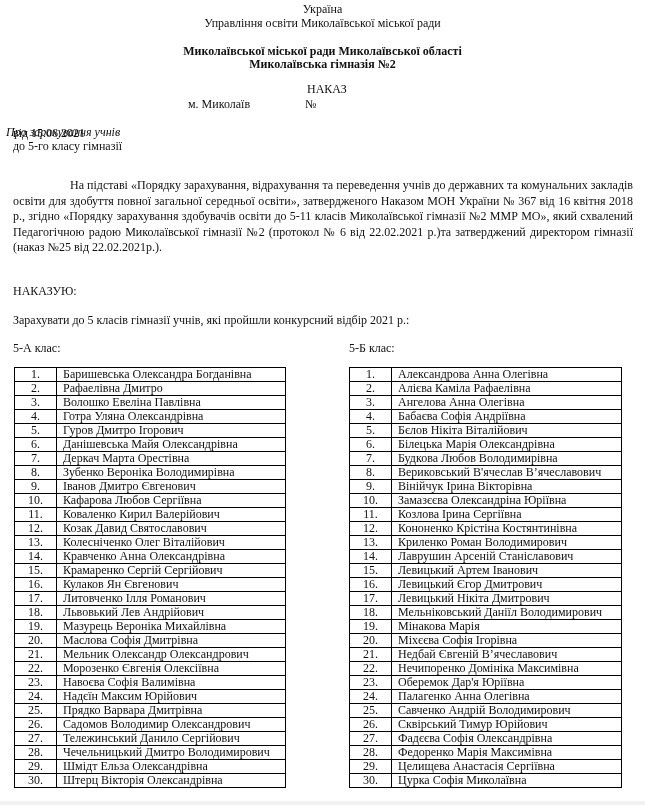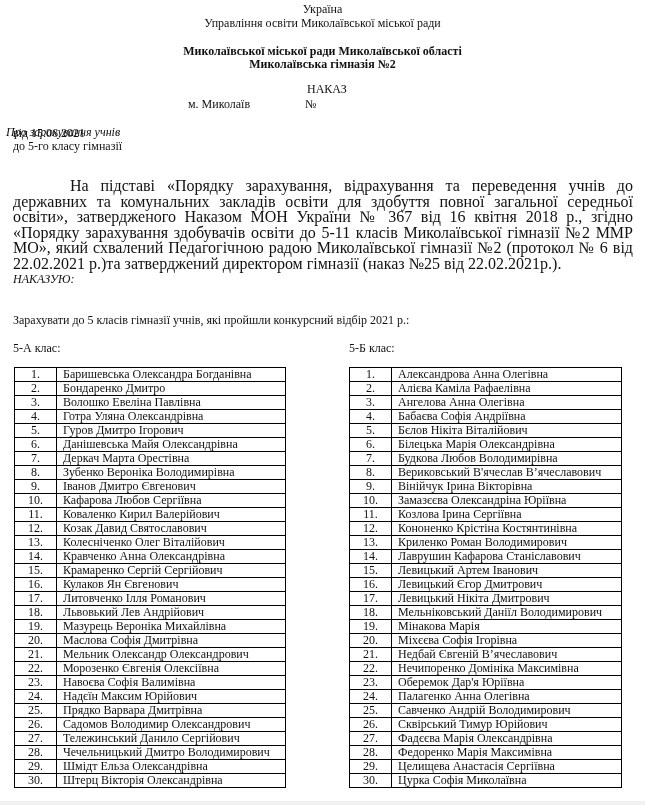--- a/index.html
+++ b/index.html
@@ -7,21 +7,21 @@
       width: 645px; height: 805px; overflow: hidden; position: relative;
       background: #ffffff;
       font-family: "Liberation Serif", "DejaVu Serif", serif;
       font-size: 12px; color: #111;
     }
     .abs { position: absolute; white-space: nowrap; line-height: 14px; }
     .center { left: 0; width: 645px; text-align: center; }
     .bold { font-weight: bold; }
     .para {
       position: absolute; left: 13px; top: 178px; width: 620px;
-      text-align: justify; line-height: 15.6px; font-size: 16px;
+      text-align: justify; line-height: 15.6px; font-size: 12px;
       text-indent: 57px;
     }
     table.list {
       position: absolute; top: 367px; border-collapse: collapse;
       font-size: 12px;
     }
     table.list td {
       border: 1.3px solid #000; height: 13px; padding: 0; line-height: 13px;
     }
     table.list td.num { text-align: center; width: 41px; }
@@ -39,35 +39,35 @@
 <div class="abs" style="top:82px; left:307px;">НАКАЗ</div>
 <div class="abs" style="top:97px; left:13px;margin-top:29px;">від 15.06.2021</div>
 <div class="abs" style="top:97px; left:188px;text-align:center;">м. Миколаїв</div>
 <div class="abs" style="top:97px; left:305px;">№</div>
 
 <div class="abs" style="top:125px; left:6px;font-style:italic;">Про зарахування учнів</div>
 <div class="abs" style="top:139px; left:13px;">до 5-го класу гімназії</div>
 
 <div class="para">На підставі «Порядку зарахування, відрахування та переведення учнів до державних та комунальних закладів освіти для здобуття повної  загальної середньої освіти», затвердженого Наказом МОН України № 367 від 16 квітня 2018 р., згідно «Порядку зарахування здобувачів освіти до 5-11 класів Миколаївської гімназії №2 ММР МО», який схвалений Педагогічною радою Миколаївської гімназії №2 (протокол № 6 від 22.02.2021 р.)та затверджений директором гімназії (наказ №25 від 22.02.2021р.).</div>
 
-<div class="abs" style="top:272px; left:13px;font-style:italic;">НАКАЗУЮ:</div>
+<div class="abs" style="top:284px; left:13px;">НАКАЗУЮ:</div>
 <div class="abs" style="top:313px; left:13px;">Зарахувати до 5 класів гімназії учнів, які пройшли конкурсний відбір 2021 р.:</div>
 
 <div class="abs" style="top:341px; left:13px;">5-А клас:</div>
 <div class="abs" style="top:341px; left:349px;">5-Б клас:</div>
 
 <table class="list" id="table-a" style="left:14px; width:272px;">
   <tbody id="tbody-a">
       <tr>
         <td class="num">1.</td>
         <td class="name">Баришевська Олександра Богданівна</td>
       </tr>
       <tr>
         <td class="num">2.</td>
-        <td class="name">Бондаренко Дмитро</td>
+        <td class="name">Рафаелівна Дмитро</td>
       </tr>
       <tr>
         <td class="num">3.</td>
         <td class="name">Волошко Евеліна Павлівна</td>
       </tr>
       <tr>
         <td class="num">4.</td>
         <td class="name">Готра Уляна Олександрівна</td>
       </tr>
       <tr>
@@ -226,21 +226,21 @@
       <tr>
         <td class="num">12.</td>
         <td class="name">Кононенко Крістіна Костянтинівна</td>
       </tr>
       <tr>
         <td class="num">13.</td>
         <td class="name">Криленко Роман Володимирович</td>
       </tr>
       <tr>
         <td class="num">14.</td>
-        <td class="name">Лаврушин Кафарова Станіславович</td>
+        <td class="name">Лаврушин Арсеній Станіславович</td>
       </tr>
       <tr>
         <td class="num">15.</td>
         <td class="name">Левицький Артем Іванович</td>
       </tr>
       <tr>
         <td class="num">16.</td>
         <td class="name">Левицький Єгор Дмитрович</td>
       </tr>
       <tr>
@@ -278,21 +278,21 @@
       <tr>
         <td class="num">25.</td>
         <td class="name">Савченко Андрій Володимирович</td>
       </tr>
       <tr>
         <td class="num">26.</td>
         <td class="name">Сквірський Тимур Юрійович</td>
       </tr>
       <tr>
         <td class="num">27.</td>
-        <td class="name">Фадєєва Марія Олександрівна</td>
+        <td class="name">Фадєєва Софія Олександрівна</td>
       </tr>
       <tr>
         <td class="num">28.</td>
         <td class="name">Федоренко Марія Максимівна</td>
       </tr>
       <tr>
         <td class="num">29.</td>
         <td class="name">Целищева Анастасія Сергіївна</td>
       </tr>
       <tr>

